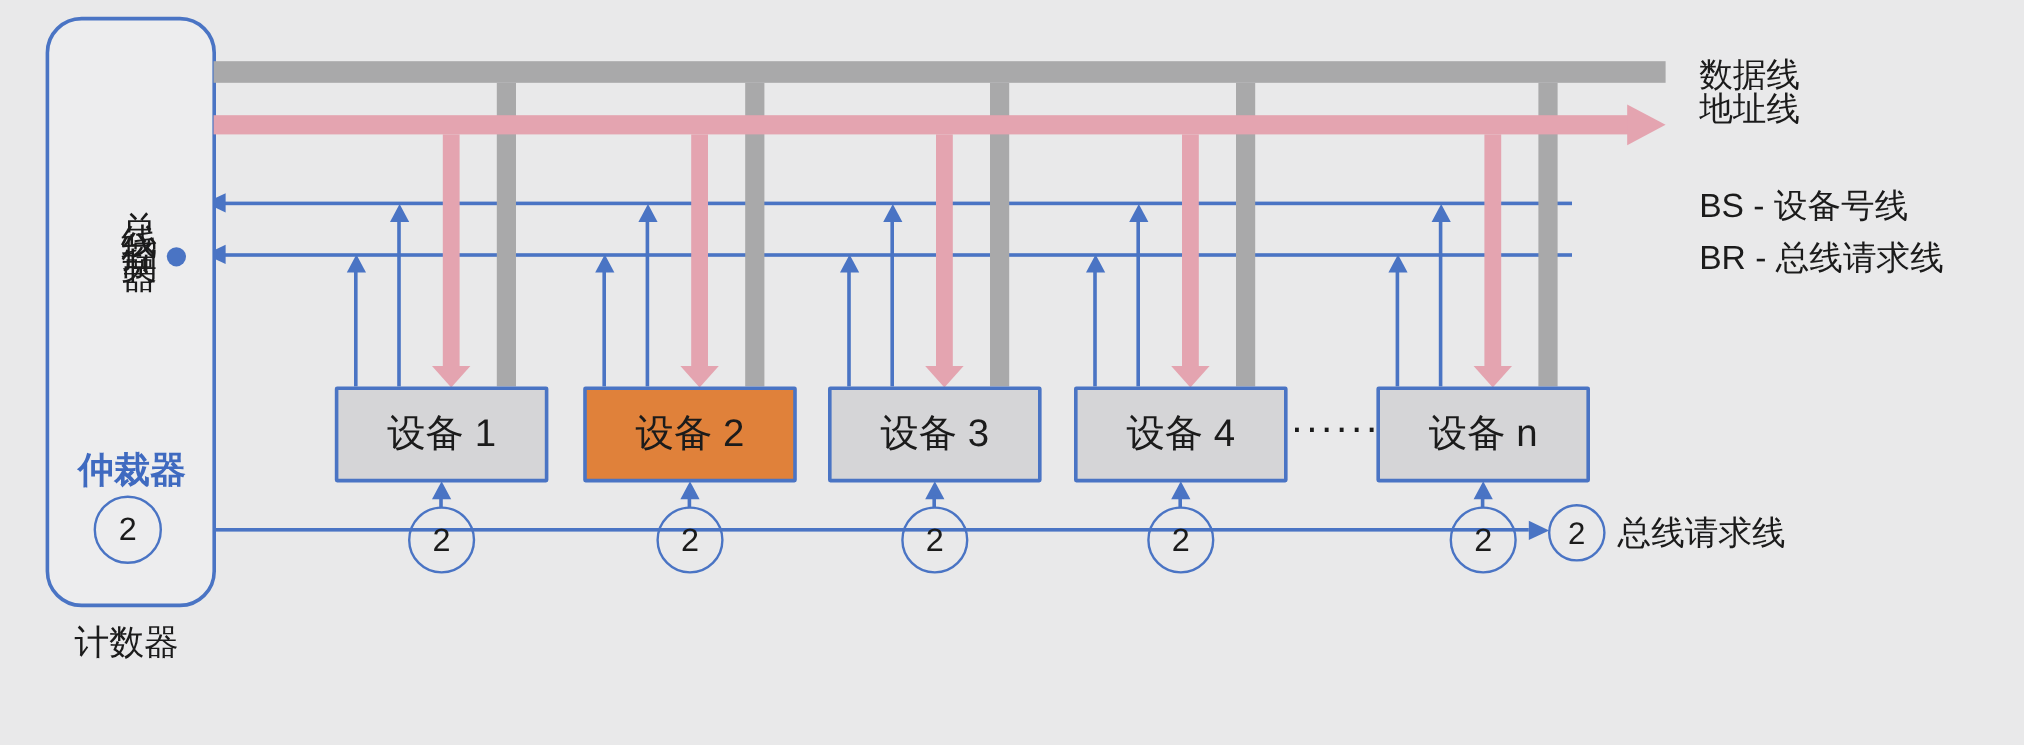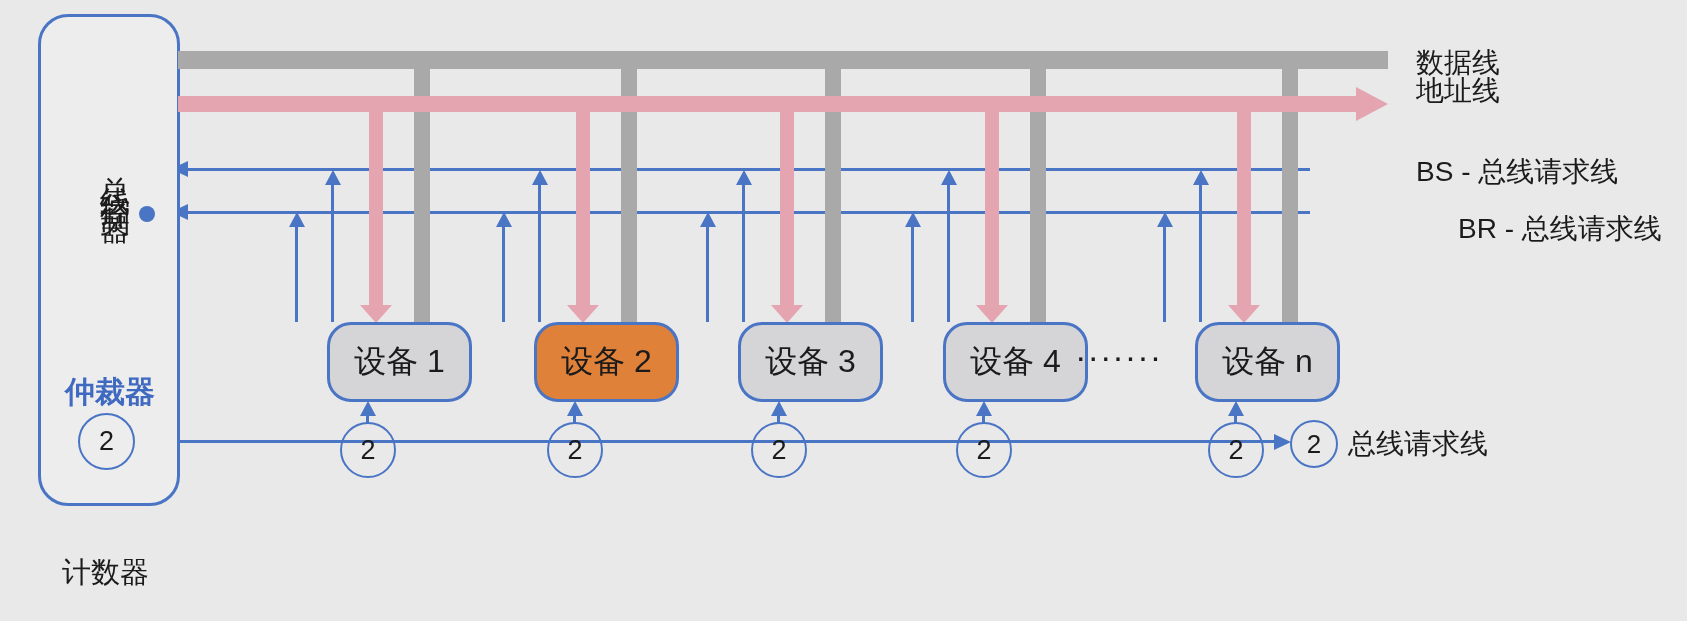--- a/index.html
+++ b/index.html
@@ -25,21 +25,21 @@
   .ctrl-dot { position:absolute; left:139px; top:206px; width:16px; height:16px;
     border-radius:50%; background:var(--line-blue,#4a74c4); }
   .arbiter-label { position:absolute; left:40px; top:372px; width:140px; text-align:center;
     font-size:30px; font-weight:700; color:var(--arbiter-blue,#3f6ac0); }
   .circle {
     position:absolute; border:2px solid var(--line-blue,#4a74c4); border-radius:50%;
     display:flex; align-items:center; justify-content:center;
     font-size:27px; color:var(--text-dark,#1b1b1b); background:transparent;
   }
   .arbiter-circle { left:78px; top:413px; width:57px; height:57px; background:#ededee; }
-  .counter-label { position:absolute; left:62px; top:516px; font-size:29px;margin-top:37px; }
+  .counter-label { position:absolute; left:62px; top:516px; font-size:29px; }
 
   
   .data-bus { position:absolute; left:178px; top:51px; width:1210px; height:18px;
     background:var(--bus-gray,#a9a9aa); z-index:3; }
   .addr-bus { position:absolute; left:178px; top:96px; width:1180px; height:16px;
     background:var(--bus-pink,#e4a4b0); z-index:3; }
   .addr-bus-head { position:absolute; left:1356px; top:87px; width:0; height:0; z-index:3;
     border-top:17px solid transparent; border-bottom:17px solid transparent;
     border-left:32px solid var(--bus-pink,#e4a4b0); }
   .hline { position:absolute; height:3px; background:var(--line-blue,#4a74c4); }
@@ -54,44 +54,44 @@
   .devnum-head { position:absolute; left:1274px; top:434px; width:0; height:0;
     border-top:8px solid transparent; border-bottom:8px solid transparent;
     border-left:17px solid var(--line-blue,#4a74c4); }
   .devnum-terminal { left:1290px; top:420px; width:48px; height:48px; font-size:26px; }
 
   
   .legend { position:absolute; left:1416px; font-size:28px; white-space:nowrap; }
   .lg-data { top:44px; }
   .lg-addr { top:72px; }
   .lg-bs   { top:153px; }
-  .lg-br   { top:210px;margin-left:42px; }
+  .lg-br   { top:196px; }
   .lg-devnum { left:1348px; top:425px; }
 
   
   .device-col { position:absolute; top:0; height:621px; width:178px; }
   .vline { position:absolute; width:3px; background:var(--line-blue,#4a74c4); }
   .v-br { left:16px; top:225px; height:97px; }
   .v-bs { left:52px; top:183px; height:139px; }
   .head-up { position:absolute; width:0; height:0;
     border-left:8px solid transparent; border-right:8px solid transparent;
     border-bottom:15px solid var(--line-blue,#4a74c4); }
   .h-br { left:10px; top:212px; }
   .h-bs { left:46px; top:170px; }
   .addr-drop { position:absolute; left:90px; top:112px; width:14px; height:195px;
     background:var(--bus-pink,#e4a4b0); }
   .addr-drop-head { position:absolute; left:81px; top:305px; width:0; height:0;
     border-left:16px solid transparent; border-right:16px solid transparent;
     border-top:18px solid var(--bus-pink,#e4a4b0); }
   .data-drop { position:absolute; left:135px; top:69px; width:16px; height:253px;
     background:var(--bus-gray,#a9a9aa); }
-  .device-box { position:absolute; left:0; top:322px; width:145px; height:80px;
+  .device-box { position:absolute; left:0; top:322px; width:178px; height:80px;
     background:var(--device-fill,#d5d5d7); border:3px solid var(--line-blue,#4a74c4);
-    border-radius:24px; display:flex; align-items:center; justify-content:center;
-    font-size:32px; color:var(--text-dark,#1b1b1b);margin-left:48px; }
+    border-radius:2px; display:flex; align-items:center; justify-content:center;
+    font-size:32px; color:var(--text-dark,#1b1b1b); }
   .device-box.highlight { background:var(--device-highlight,#e0813a); }
   .counter-circle { left:61px; top:422px; width:56px; height:56px; }
   .dev-arrow-line { left:87px; top:413px; height:10px; }
   .dev-arrow-head { left:81px; top:401px; }
 
   .ellipsis { position:absolute; left:1076px; top:330px; font-size:34px;
     letter-spacing:3px; color:var(--text-dark,#1b1b1b); }
 </style>
 </head>
 <body>
@@ -103,21 +103,21 @@
   <div class="addr-bus-head"></div>
   <div class="hline bs-line"></div>
   <div class="head-left bs-head"></div>
   <div class="hline br-line"></div>
   <div class="head-left br-head"></div>
   <div class="hline devnum-line"></div>
   <div class="devnum-head"></div>
 
   <div class="legend lg-data">数据线</div>
   <div class="legend lg-addr">地址线</div>
-  <div class="legend lg-bs">BS - 总线请求线</div>
+  <div class="legend lg-bs">BS - 设备号线</div>
   <div class="legend lg-br">BR - 总线请求线</div>
   <div class="legend lg-devnum">总线请求线</div>
   <div class="circle devnum-terminal">2</div>
 
   <div class="controller"></div>
   <div class="ctrl-title">总线控制器</div>
   <div class="ctrl-dot"></div>
   <div class="arbiter-label">仲裁器</div>
   <div class="circle arbiter-circle">2</div>
   <div class="counter-label">计数器</div>

